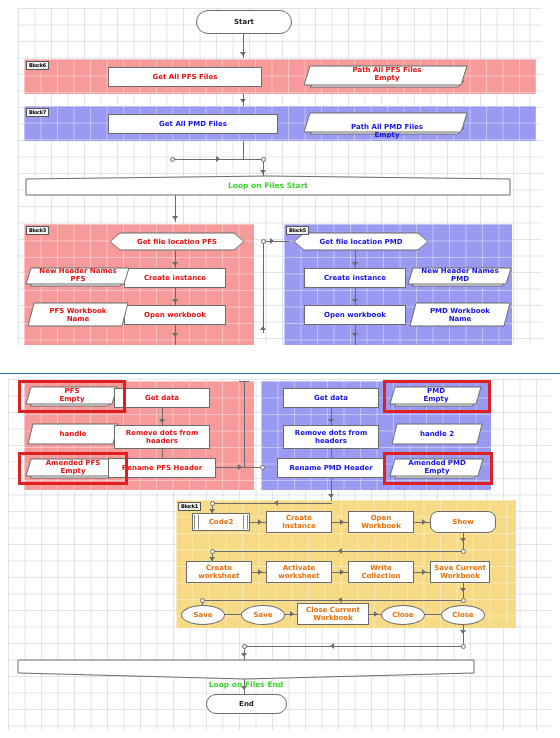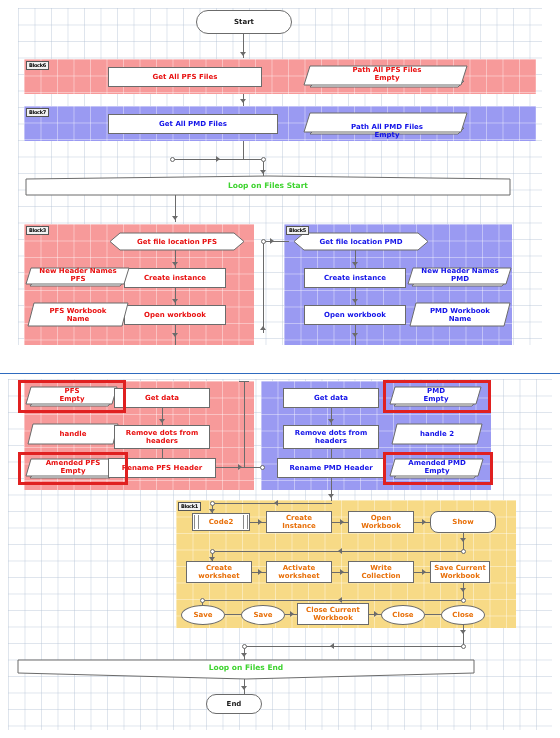--- a/index.html
+++ b/index.html
@@ -460,21 +460,21 @@
   <div class="conn h" style="left:246px;top:646px;width:216px;"></div>
   <div class="arrow left" style="left:330px;top:643px;"></div>
   <div class="dot" style="left:242px;top:644px;"></div>
   <div class="conn v" style="left:244px;top:646px;height:14px;"></div>
   <div class="arrow down" style="left:241px;top:653px;"></div>
 
   <div class="loopWrap" style="left:18px;top:660px;width:456px;height:19px;">
     <svg width="456" height="19" viewBox="0 0 456 19" preserveAspectRatio="none">
       <polygon points="0,0 456,0 456,13 228,19 0,13" fill="#fff" stroke="#6b6b6b" stroke-width="1"></polygon>
     </svg>
-    <span class="lbl t-green" style="align-items:flex-start;padding-top:3px;">Loop on Files End</span>
+    <span class="lbl t-green" style="align-items:flex-start;padding-top:20px;">Loop on Files End</span>
   </div>
 
   <div class="conn v" style="left:244px;top:679px;height:16px;"></div>
   <div class="arrow down" style="left:241px;top:686px;"></div>
 
-  <div class="node stadium t-black" style="left:206px;top:694px;width:56px;height:20px;border-radius:10px;">End</div>
+  <div class="node stadium t-black" style="left:206px;top:694px;width:81px;height:20px;border-radius:10px;">End</div>
 
 </div>
 
 </body></html>

